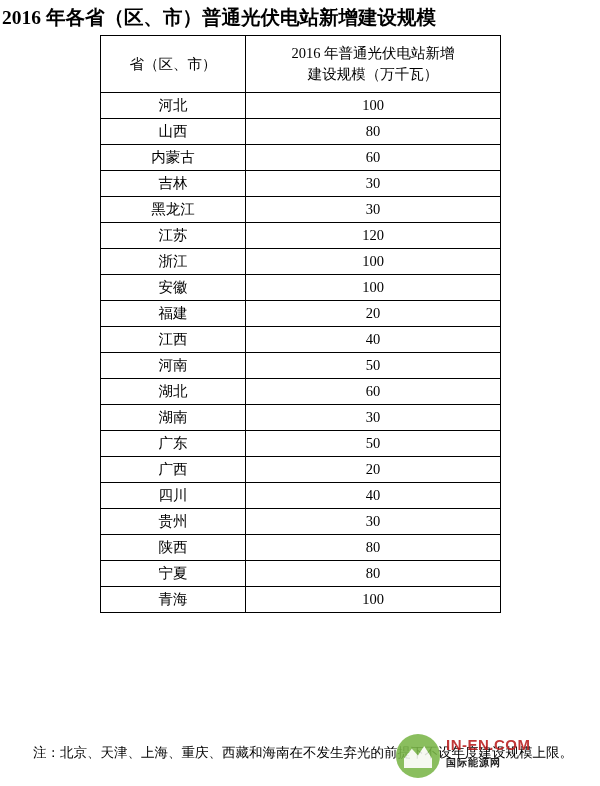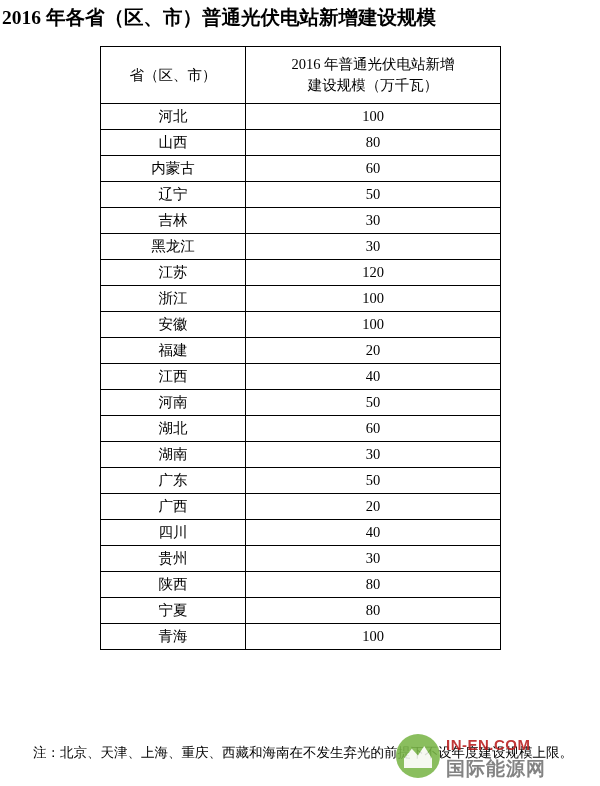--- a/index.html
+++ b/index.html
@@ -26,21 +26,21 @@
     font-family: "Liberation Serif", "DejaVu Serif", serif;
     font-weight: bold;
     font-size: 19.5px;
     letter-spacing: 0px;
     text-align: left;
     padding: 6px 0 0 2px;
     white-space: nowrap;
     line-height: 1.25;
   }
   .table-wrap {
-    margin: 16px auto 0 auto;
+    margin: 5px auto 0 auto;
     width: 400px;
   }
   table.reg-table {
     border-collapse: collapse;
     width: 400px;
     table-layout: fixed;
   }
   table.reg-table td, table.reg-table th {
     border: 1px solid #000000;
     font-size: 14.5px;
@@ -115,23 +115,23 @@
     font-weight: bold;
     color: #b91c1c;
     letter-spacing: 0.5px;
     font-family: "Liberation Sans", sans-serif;
     white-space: nowrap;
   }
   .wm-cn {
     position: absolute;
     left: 50px;
     top: 26px;
-    font-size: 19px;
+    font-size: 10px;
     font-weight: bold;
-    color: #737373;
+    color: #000000;
     letter-spacing: 1px;
     font-family: "Liberation Sans", sans-serif;
     white-space: nowrap;
   }
 </style>
 </head>
 <body>
 
 <div class="page">
 
@@ -159,24 +159,20 @@
         </tr>
         <tr>
           <td>山西</td>
           <td>80</td>
         </tr>
         <tr>
           <td>内蒙古</td>
           <td>60</td>
         </tr>
         <tr>
-          <td>辽宁</td>
-          <td>50</td>
-        </tr>
-        <tr>
           <td>吉林</td>
           <td>30</td>
         </tr>
         <tr>
           <td>黑龙江</td>
           <td>30</td>
         </tr>
         <tr>
           <td>江苏</td>
           <td>120</td>

